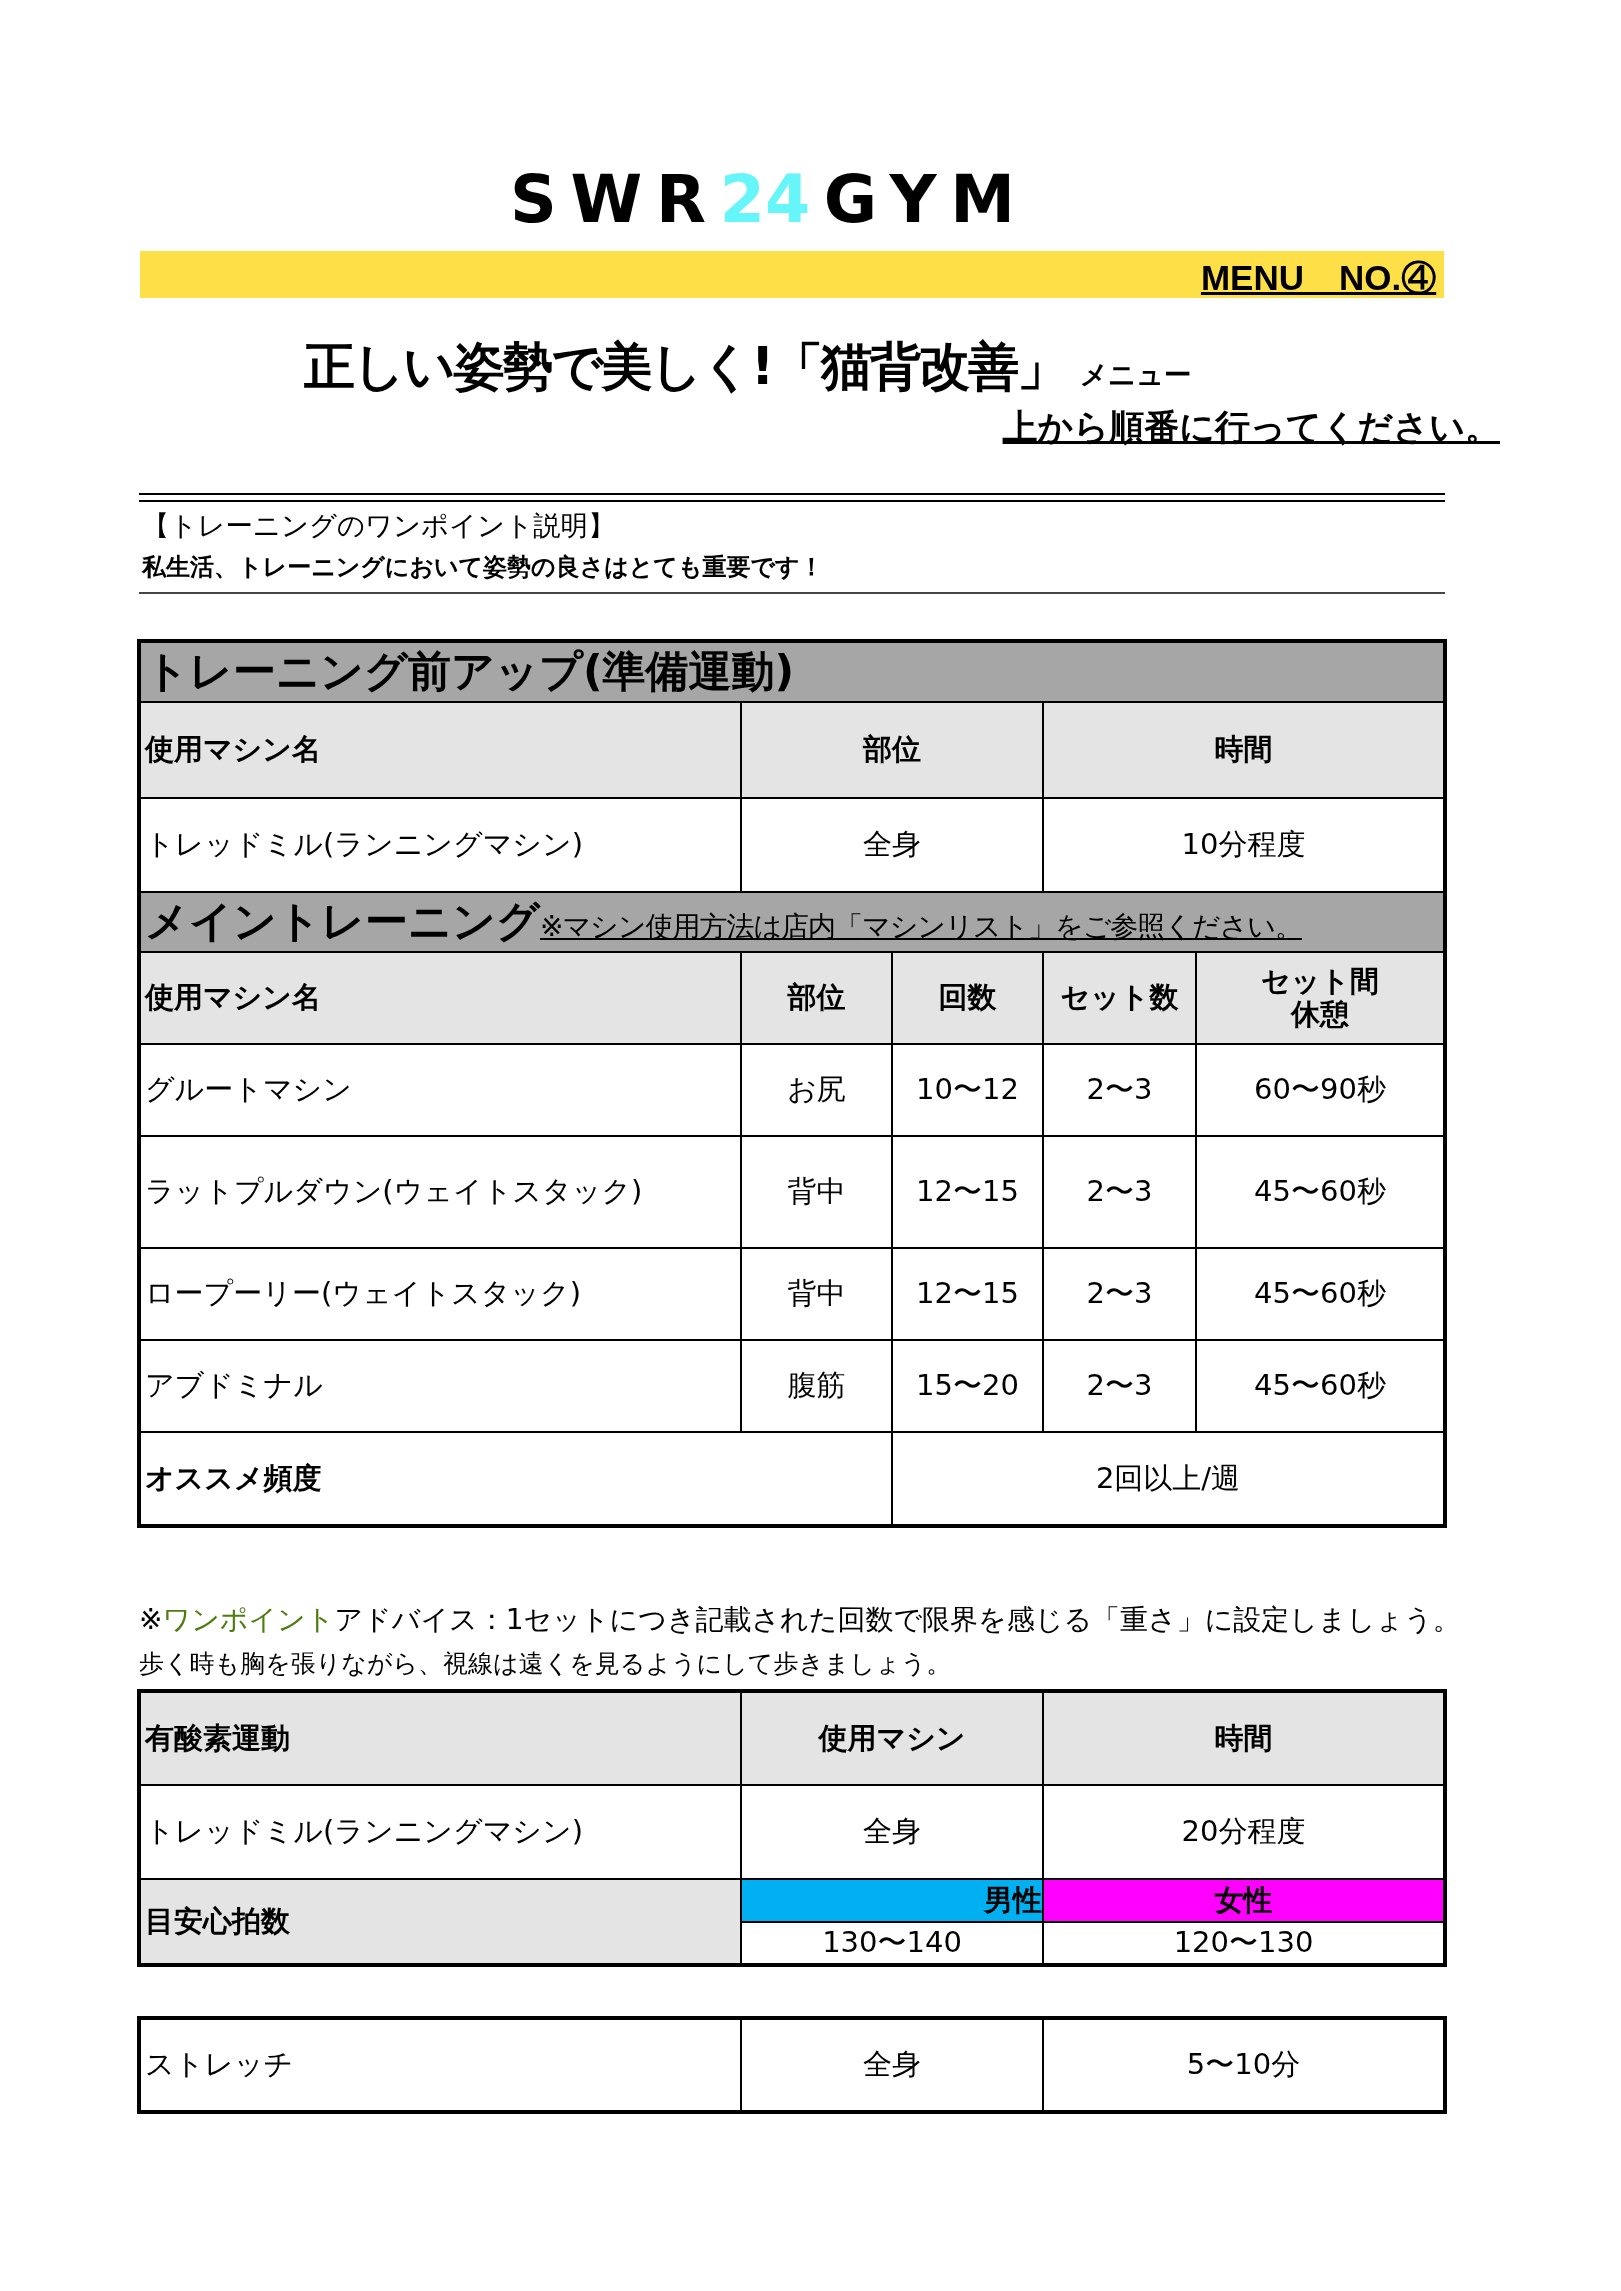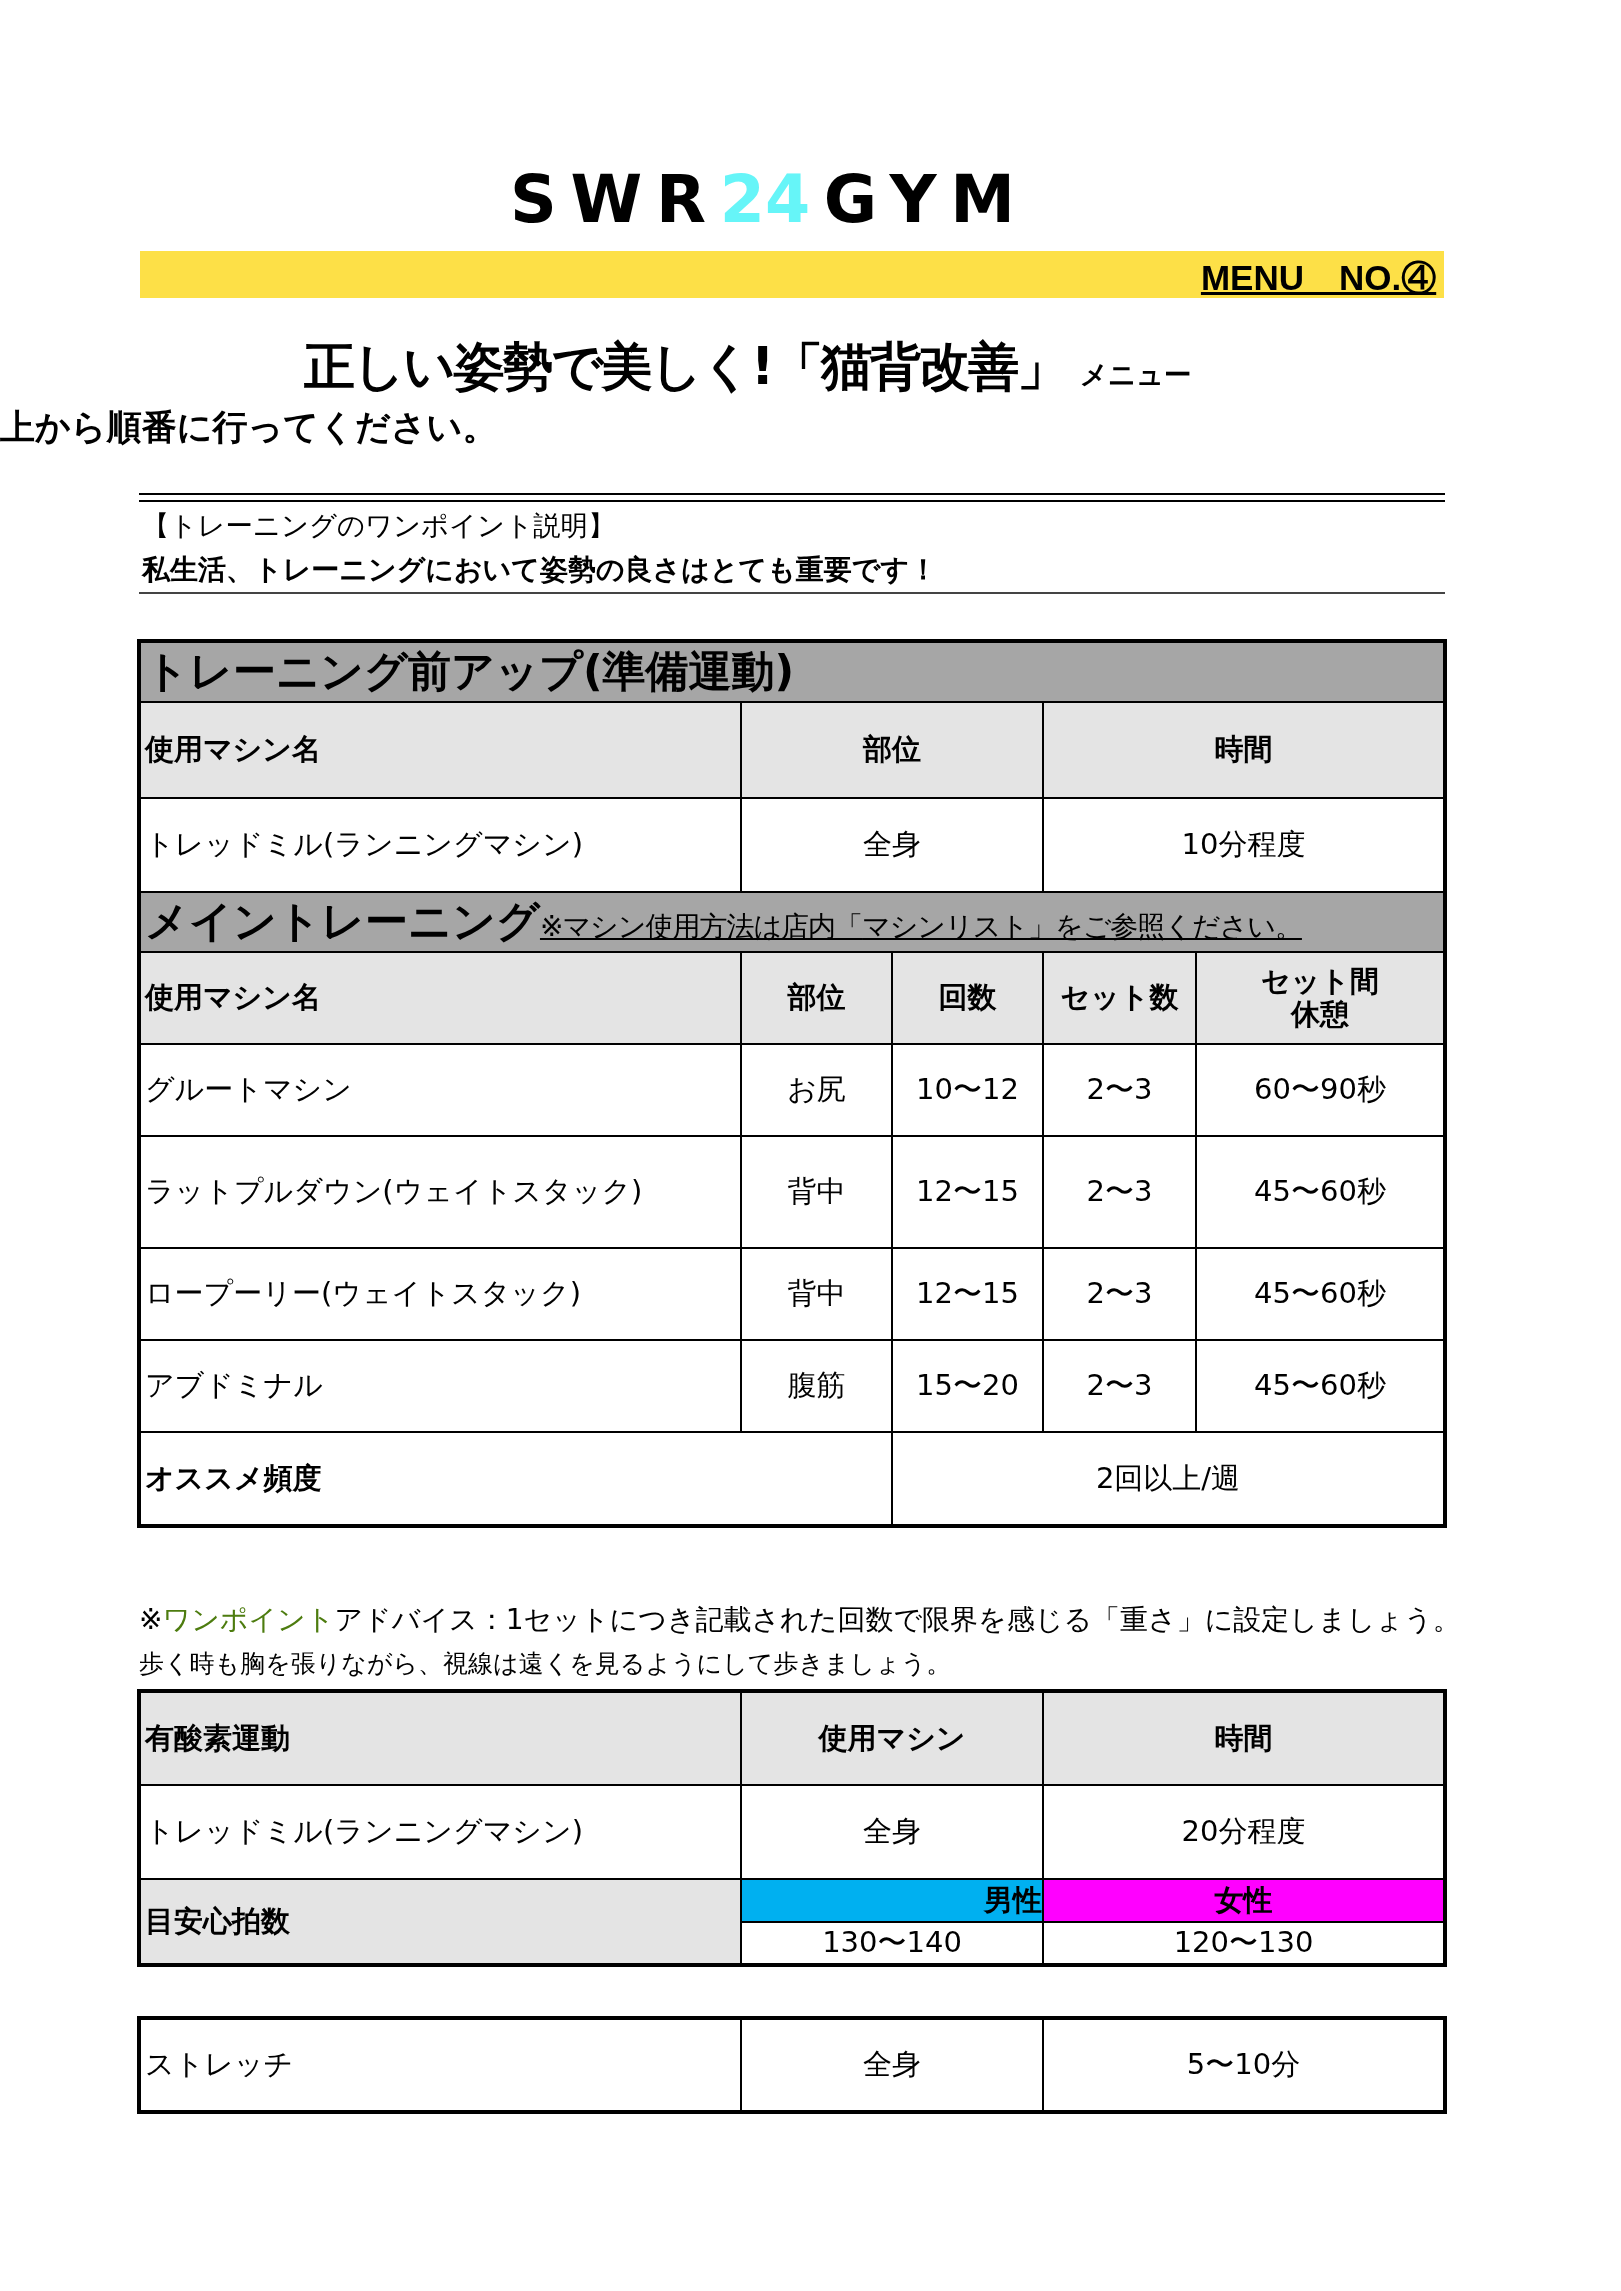--- a/index.html
+++ b/index.html
@@ -7,25 +7,25 @@
   body { position: relative; font-family: "DejaVu Sans", sans-serif; color: #000; overflow: hidden; }
 
   .logo { position: absolute; left: 510px; top: 165px; width: 490px; height: 69px; font-family: "DejaVu Sans", sans-serif; font-weight: bold; font-size: 65px; letter-spacing: 13.7px; line-height: 69px; }
   .logo .accent { color: #66f5f8; letter-spacing: 0px; margin-right: 13.7px; }
 
   .menu-band { position: absolute; left: 140px; top: 251px; width: 1304px; height: 47px; background: #fde047; }
   .menu-no { position: absolute; right: 7.8px; top: 3.9px; font-family: "Liberation Sans", sans-serif; font-weight: bold; font-size: 35px; text-decoration: underline; text-decoration-thickness: 2.9px; white-space: pre; }
 
   .title { position: absolute; left: 304px; top: 333px; font-weight: bold; font-size: 51px; white-space: nowrap; letter-spacing: -2px; }
   .title .small { font-size: 27.4px; margin-left: 13.7px; letter-spacing: 0; }
-  .subtitle { position: absolute; left: 0; width: 1500px; top: 404px; text-align: left; font-size: 35px; font-weight: bold; text-decoration-thickness: 2.9px; }
+  .subtitle { position: absolute; left: 0; width: 1500px; top: 404px; text-align: right; font-size: 35px; font-weight: bold; text-decoration: underline; text-decoration-thickness: 2.9px; }
 
   .rule-double { position: absolute; left: 139px; top: 493px; width: 1306px; height: 8.8px; border-top: 2.9px solid #000; border-bottom: 2.9px solid #000; }
   .note-title { position: absolute; left: 142px; top: 508px; font-size: 27.4px; }
-  .note-body { position: absolute; left: 142px; top: 551px; font-size: 28px; font-weight: bold; }
+  .note-body { position: absolute; left: 142px; top: 551px; font-size: 24px; font-weight: bold; }
   .rule-thin { position: absolute; left: 139px; top: 592px; width: 1306px; height: 2px; background: #444; }
 
   table { border-collapse: collapse; table-layout: fixed; position: absolute; }
   td { border: 2.9px solid #000; font-size: 29px; vertical-align: middle; }
   .hdr { background: #e4e4e4; font-weight: bold; }
   .sec { background: #a6a6a6; font-weight: bold; font-size: 43px; height: 57px; padding-left: 3.9px; white-space: nowrap; }
   .sec .sub { font-size: 28px; text-decoration: underline; font-weight: normal; letter-spacing: -1px; }
   .sec .red { color: #000000; font-weight: normal; }
   .c { text-align: center; }
   .l { text-align: left; padding-left: 3.9px; }

